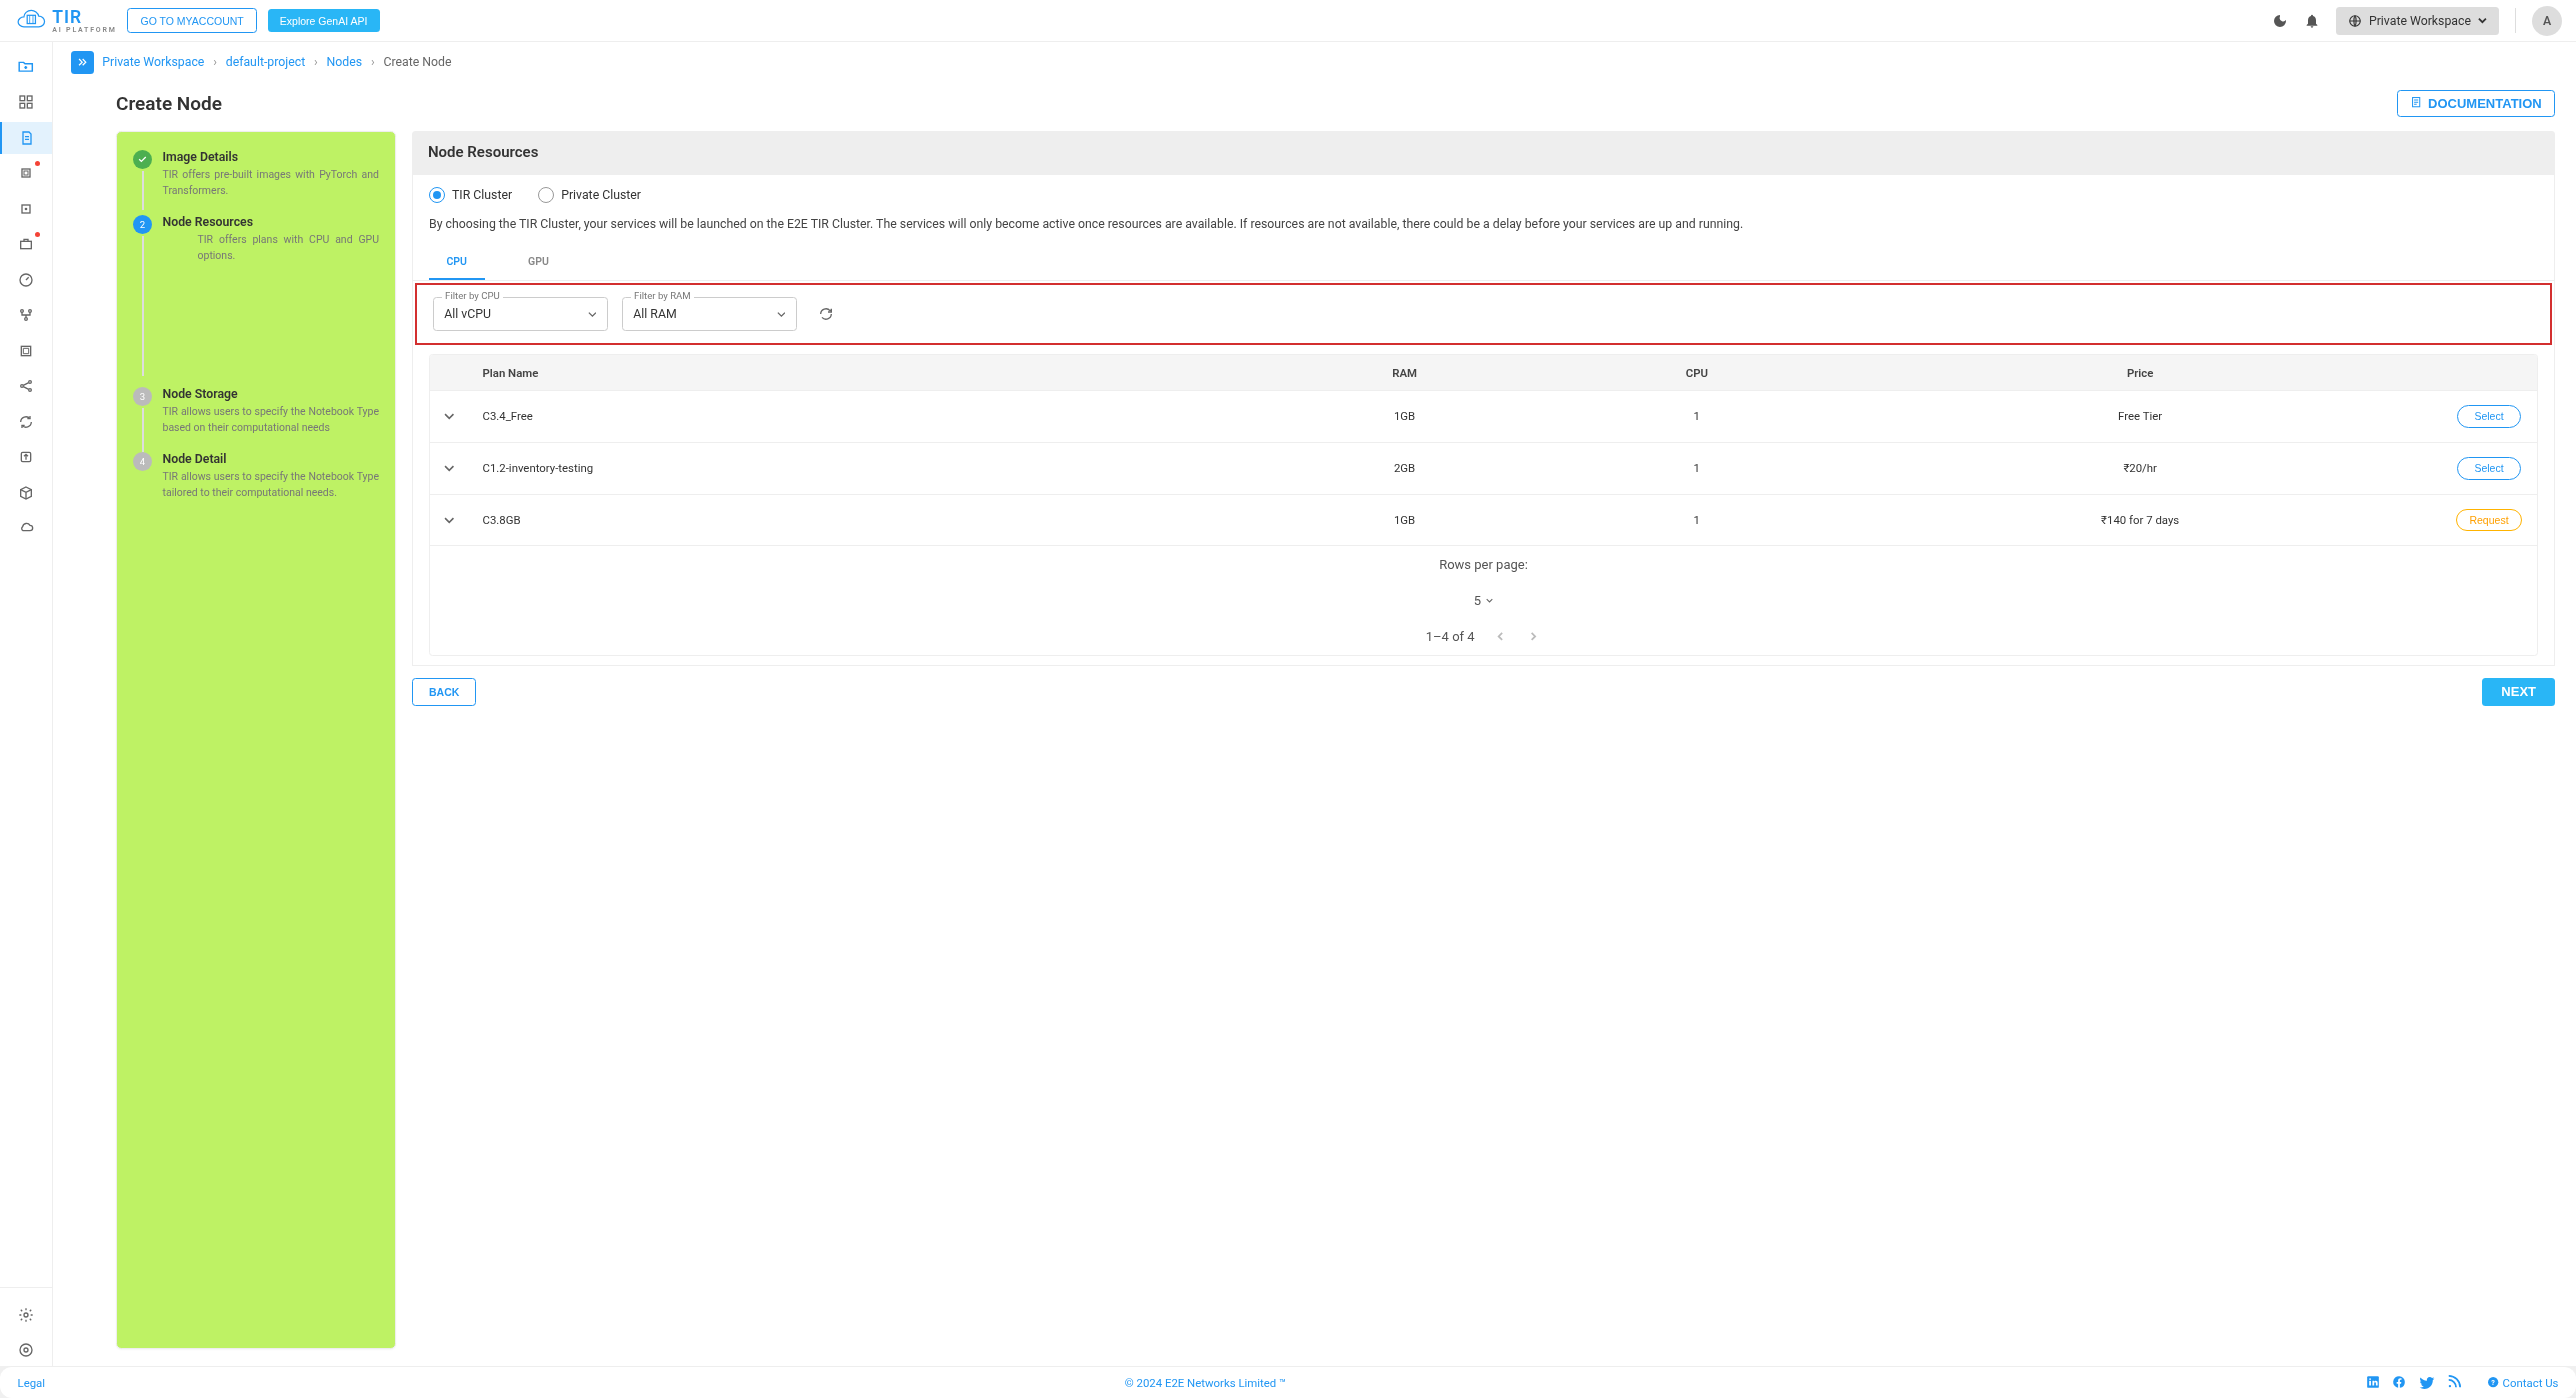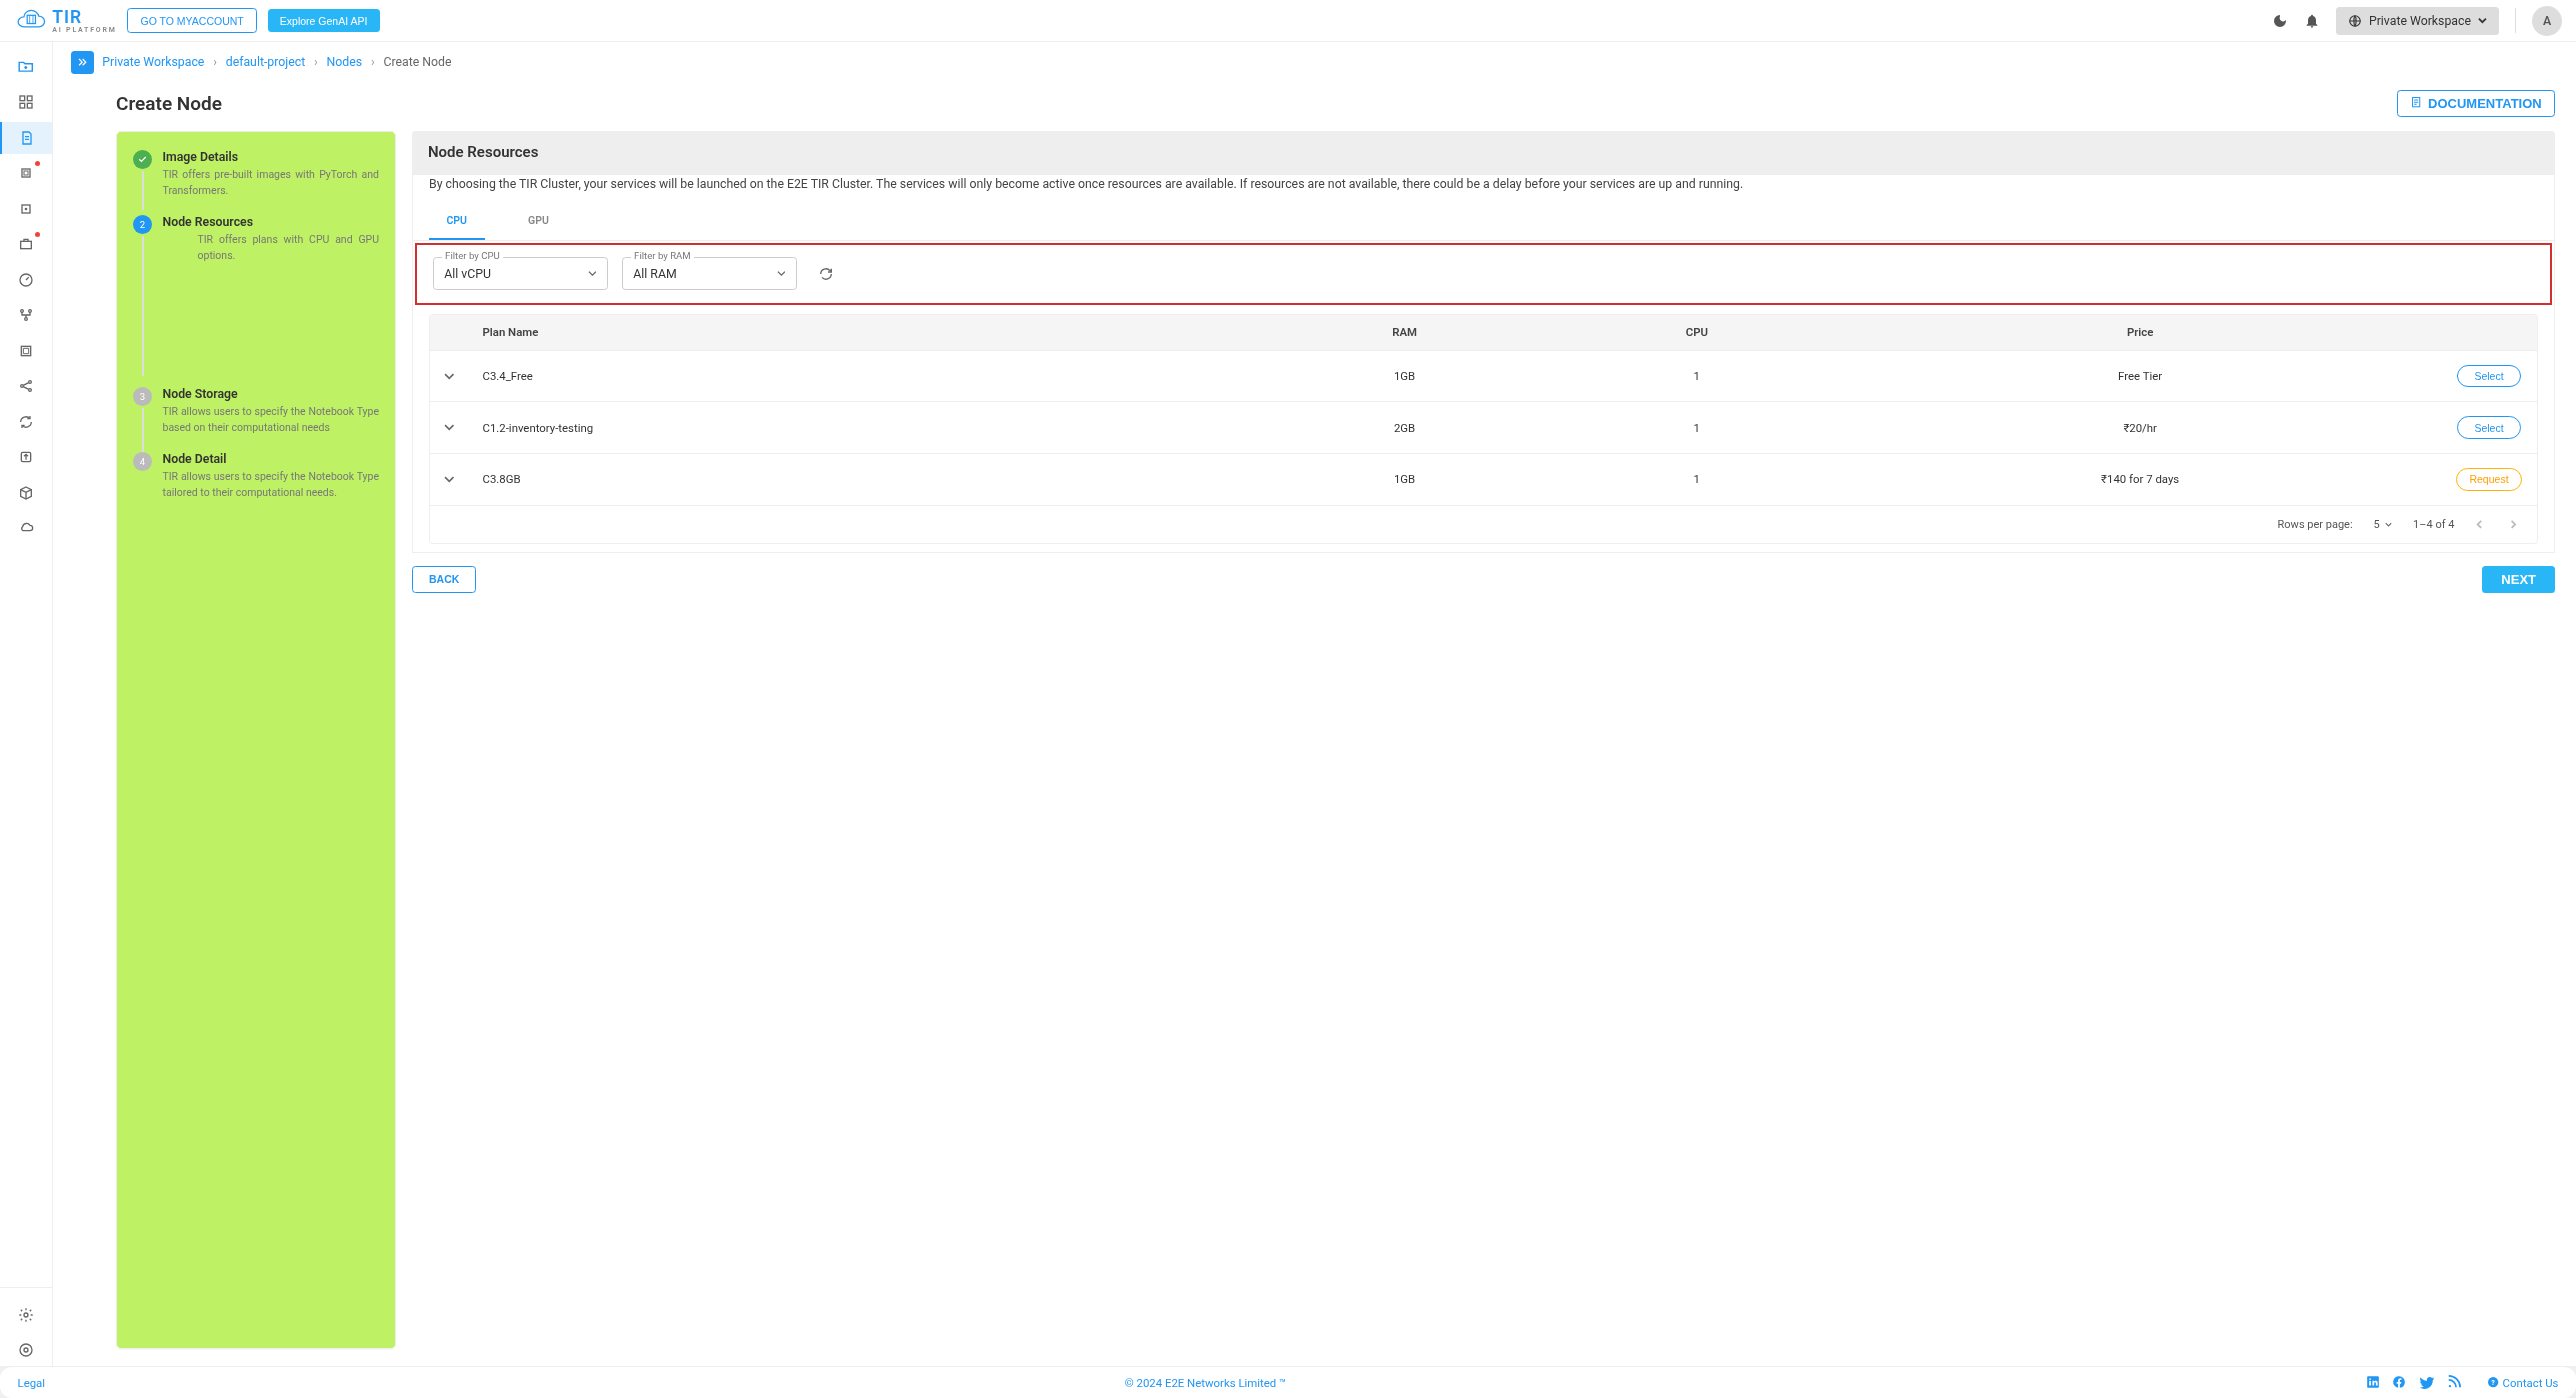--- a/index.html
+++ b/index.html
@@ -155,21 +155,21 @@
   .select-btn {
     border: 0.9px solid var(--blue); color: var(--blue); background: #fff;
     padding: 4.4px 16px; border-radius: 14px; font-size: 10.5px; cursor: pointer;
   }
   .request-btn {
     border: 0.9px solid #ffb300; color: #ffa000; background: #fff;
     padding: 4.4px 12.3px; border-radius: 14px; font-size: 10.5px; cursor: pointer;
   }
   .table-footer {
     display: flex; justify-content: flex-end; align-items: center; gap: 21px;
-    padding: 10.5px 16px; font-size: 11px; color: #555; border-top: 0.9px solid #eee;
+    padding: 10.5px 16px; font-size: 13px; color: #555; border-top: 0.9px solid #eee; flex-direction: column;
   }
   .tf-pager { display: flex; gap: 17.5px; align-items: center; }
   .tf-arrow { color: #bbb; cursor: pointer; padding: 3.5px; }
   .tf-rows-val { display: flex; align-items: center; gap: 5.3px; cursor: pointer; }
   
   .nav-buttons { display: flex; justify-content: space-between; padding: 12.3px 0 0; }
   .btn-back {
     border: 0.9px solid var(--blue); color: var(--blue); background: #fff;
     padding: 6.1px 16px; border-radius: 3.5px; font-size: 10.5px; font-weight: 600; cursor: pointer;
   }
@@ -404,20 +404,30 @@
           <div class="step-body">
             <div class="step-title">Node Detail</div>
             <div class="step-desc">TIR allows users to specify the Notebook Type tailored to their computational needs.</div>
           </div>
         </div>
       </div>
 
       <div class="right-panel">
         <div class="section-header">Node Resources</div>
         <div class="cluster-section">
+          <div class="radio-row">
+            <label class="radio-opt">
+              <span class="radio-circle checked"></span>
+              <span>TIR Cluster</span>
+            </label>
+            <label class="radio-opt">
+              <span class="radio-circle"></span>
+              <span>Private Cluster</span>
+            </label>
+          </div>
           <div class="cluster-desc">By choosing the TIR Cluster, your services will be launched on the E2E TIR Cluster. The services will only become active once resources are available. If resources are not available, there could be a delay before your services are up and running.</div>
           <div class="inner-tabs">
             <div class="inner-tab active">CPU</div>
             <div class="inner-tab">GPU</div>
           </div>
 
           <div class="filter-row">
             <div class="select-wrap">
               <span class="select-label">Filter by CPU</span>
               <div class="select-box">

